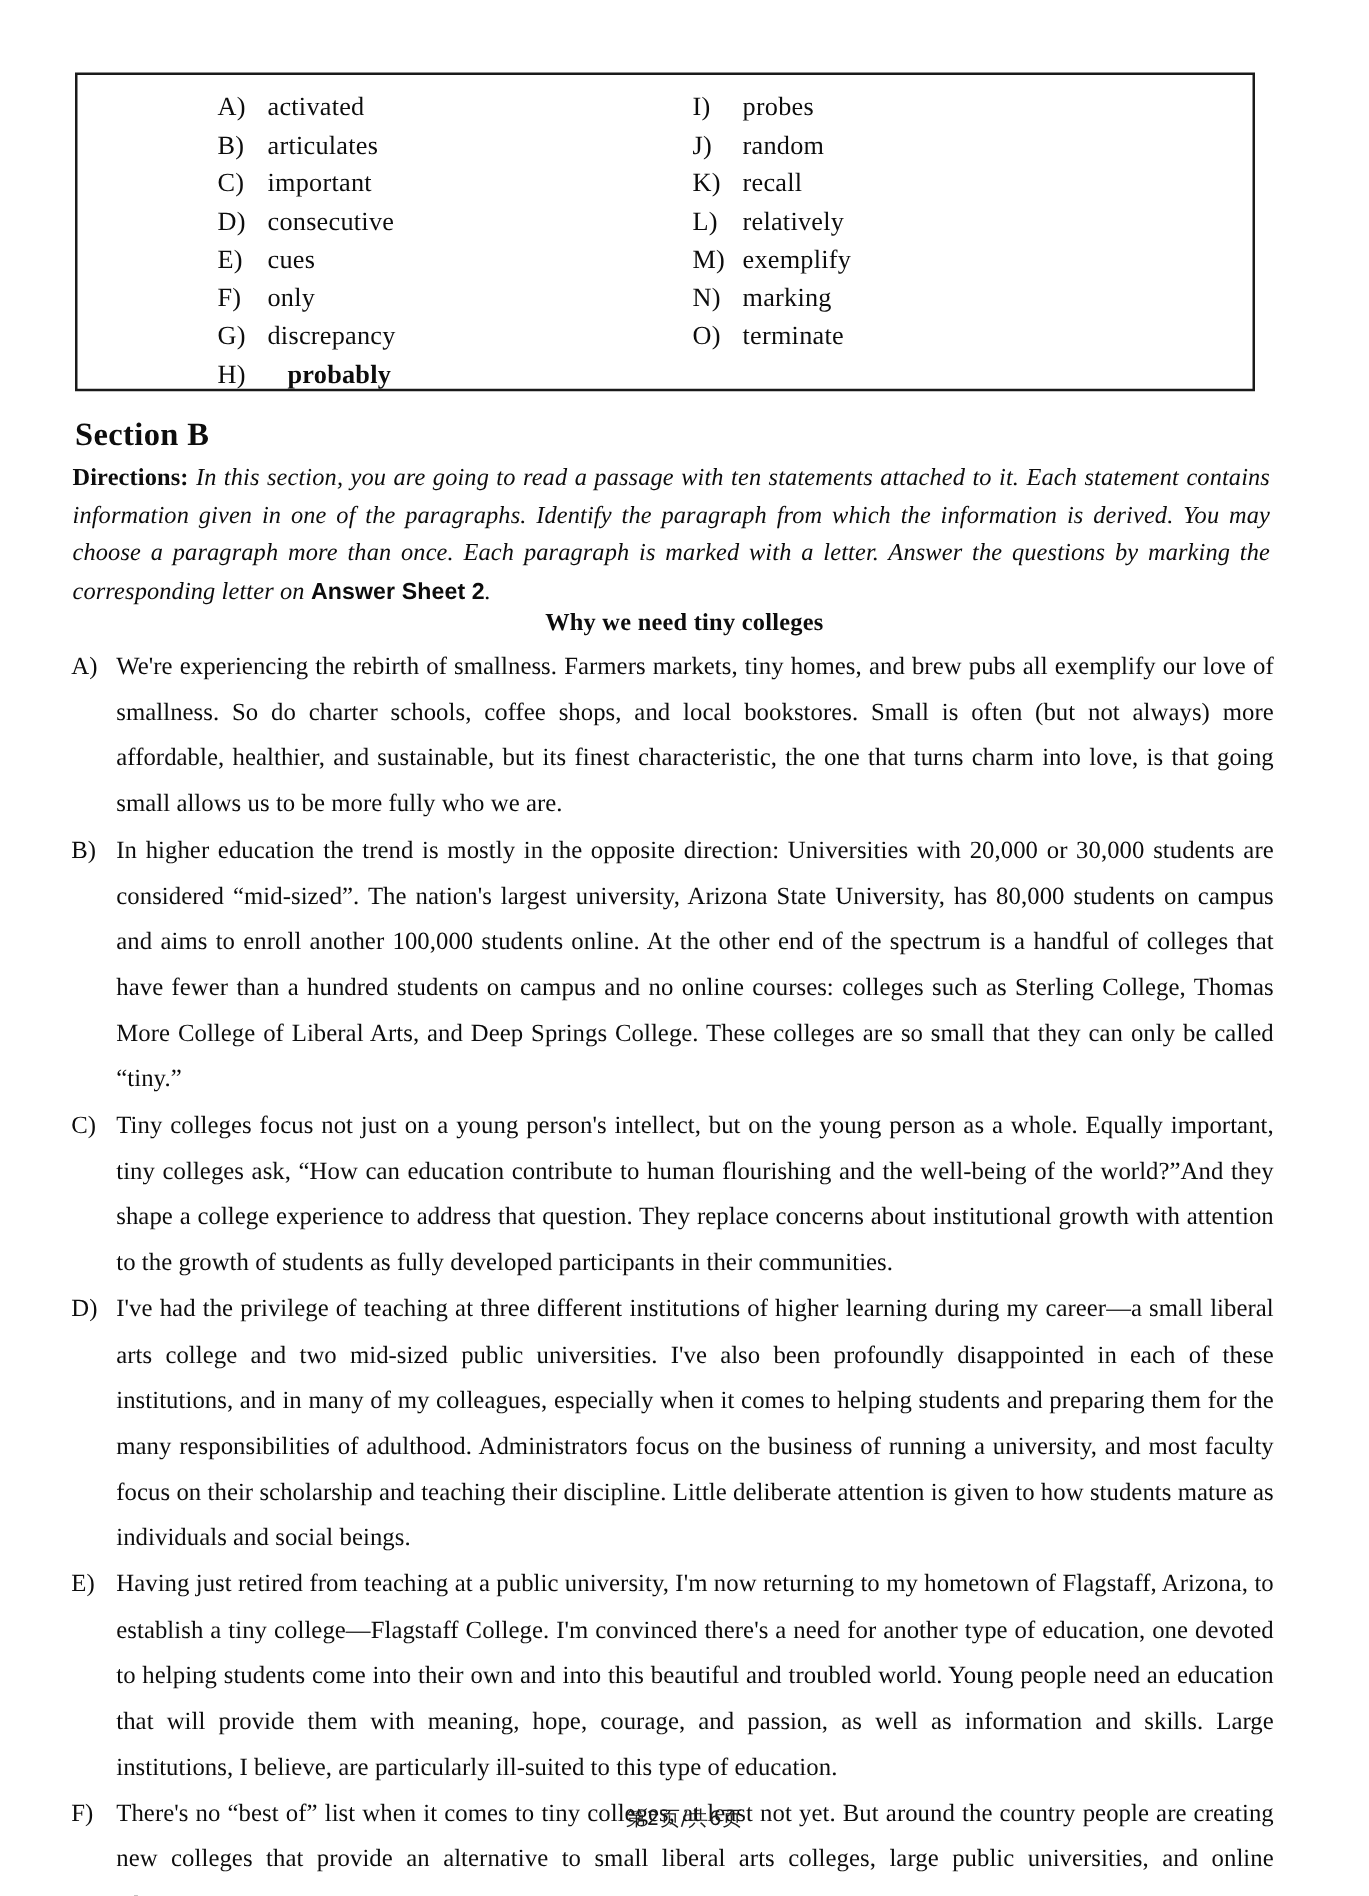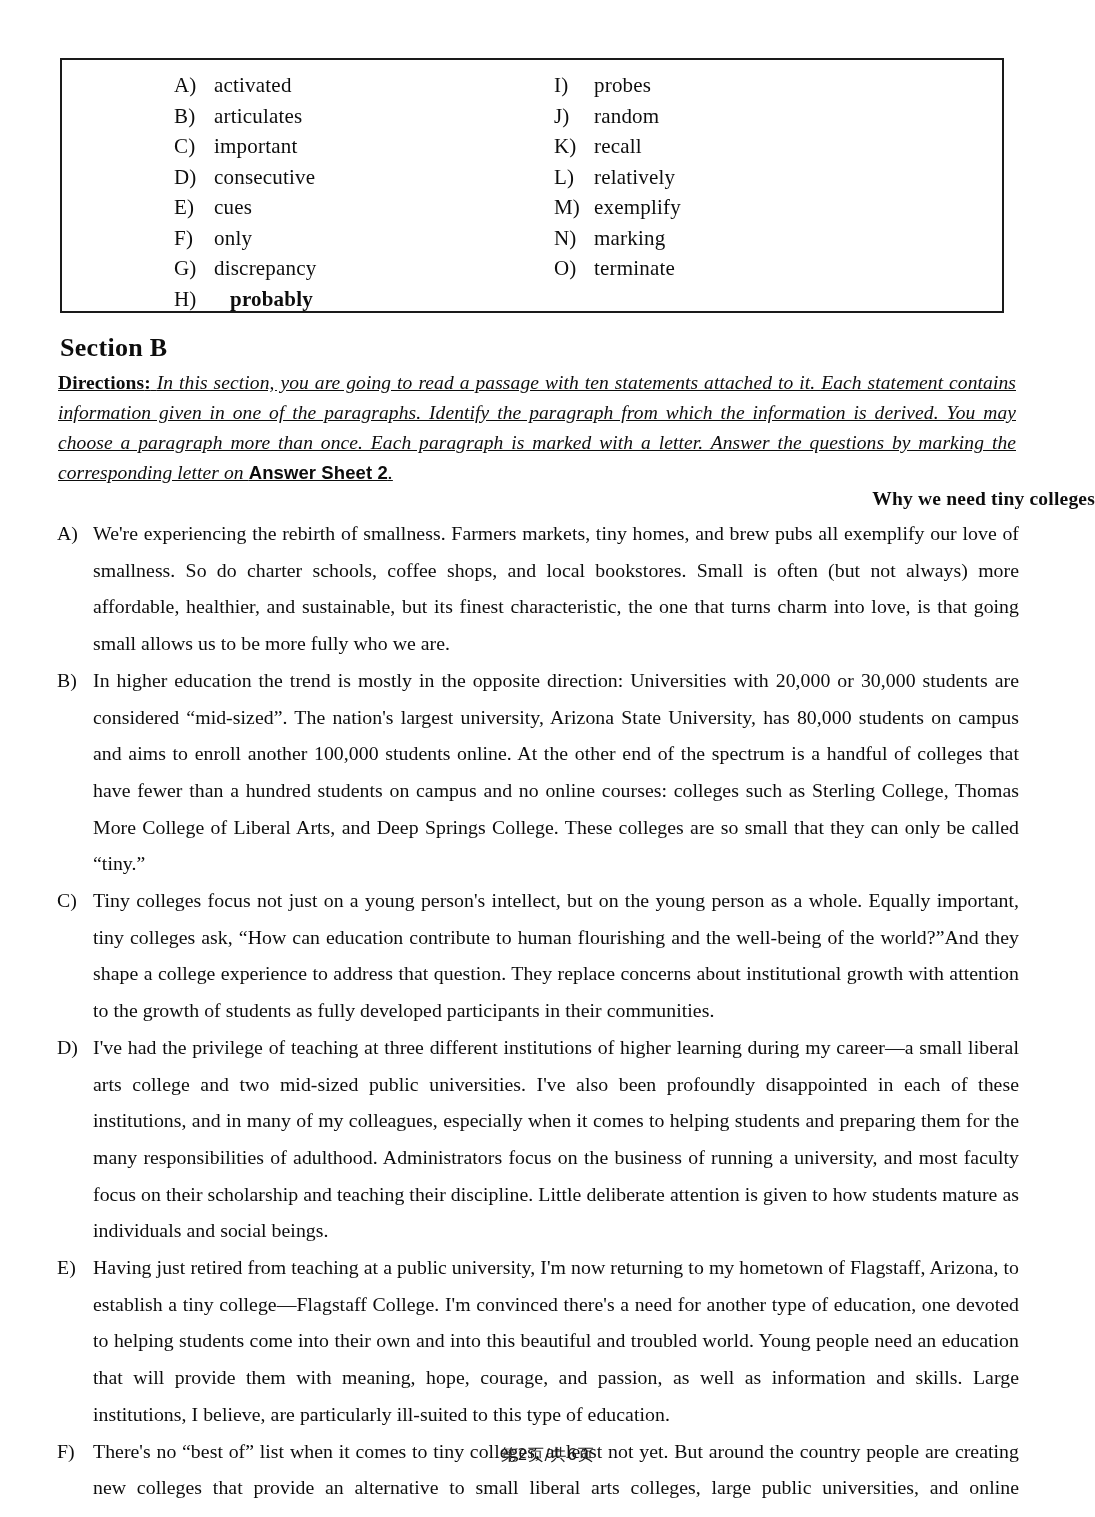--- a/index.html
+++ b/index.html
@@ -79,41 +79,40 @@
     position: absolute;
     left: 58px;
     top: 368px;
     width: 958px;
     font-style: italic;
     font-size: 19.5px;
     line-height: 30px;
     text-align: justify;
     text-justify: inter-word;
     letter-spacing: 0.1px;
-    text-decoration: underline;
   }
   .directions .dir-label {
     font-style: normal;
     font-weight: 700;
     font-family: "Liberation Serif", "DejaVu Serif", serif;
   }
   .directions .sheet {
     font-style: normal;
     font-weight: 700;
     font-family: "Liberation Sans", "DejaVu Sans", sans-serif;
     font-size: 18.5px;
   }
 
   
   .passage-title {
     position: absolute;
     left: 0;
     top: 488px;
     width: 1095px;
-    text-align: right;
+    text-align: center;
     font-weight: 700;
     font-size: 19.5px;
     letter-spacing: 0.2px;
   }
 
   
   .passage {
     position: absolute;
     left: 57px;
     top: 515px;

